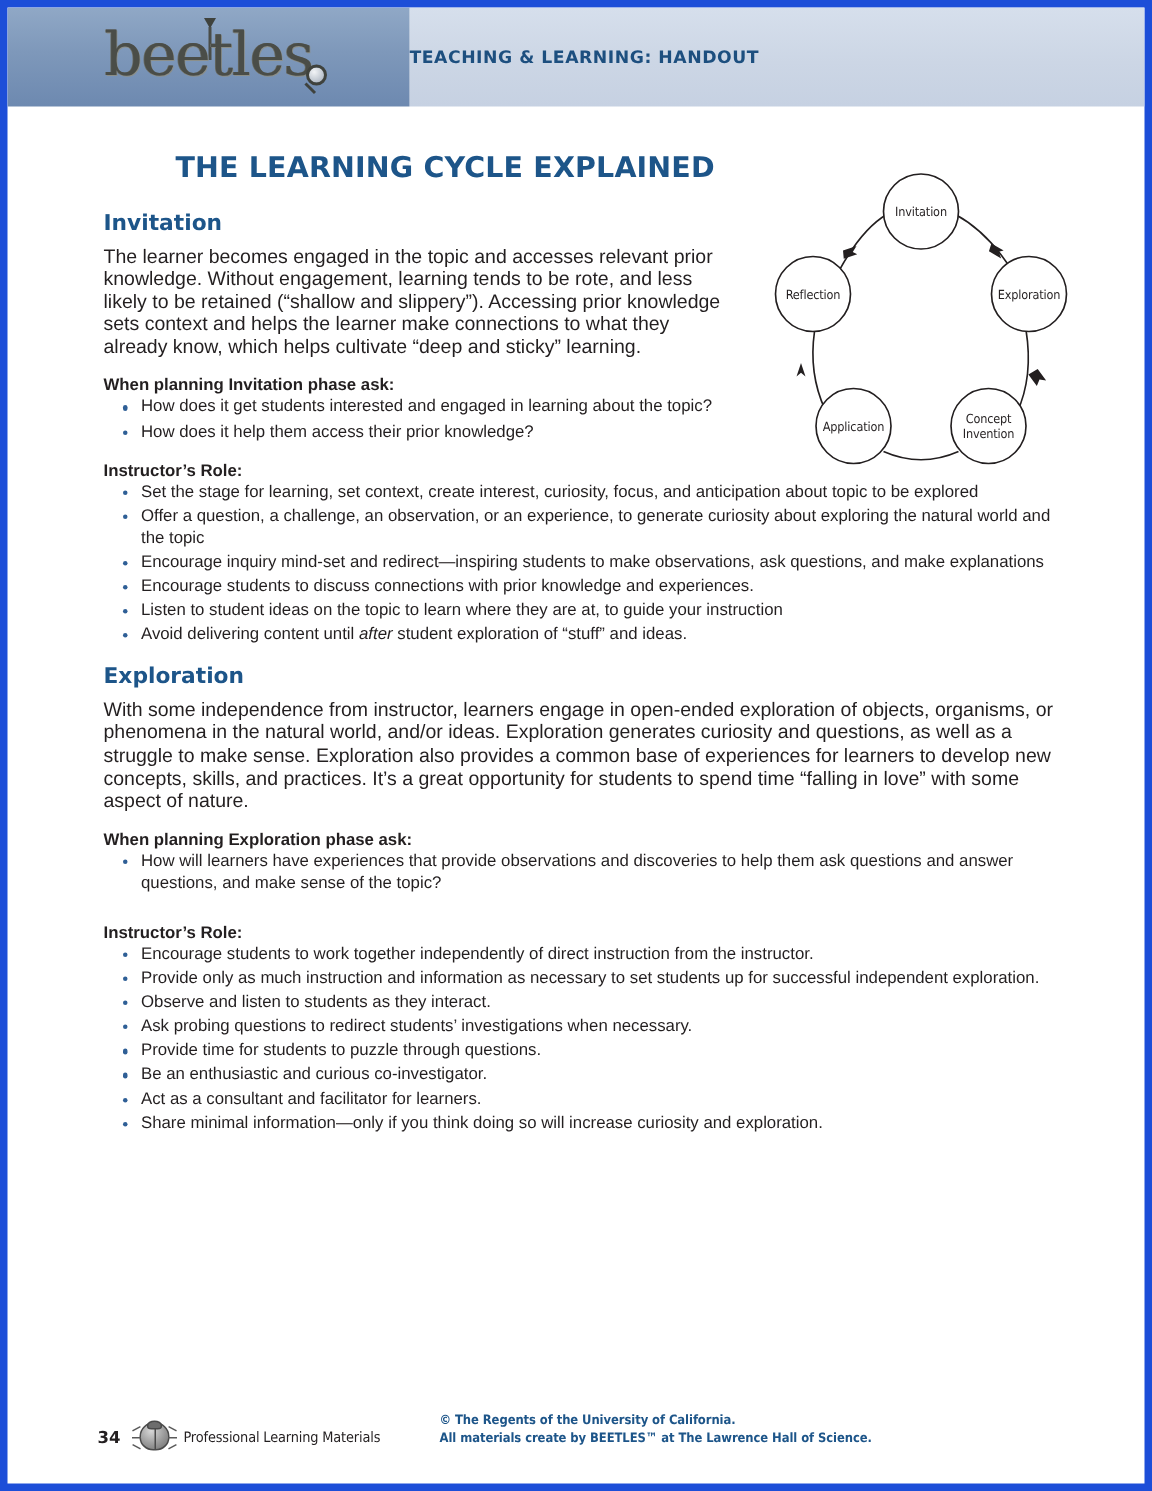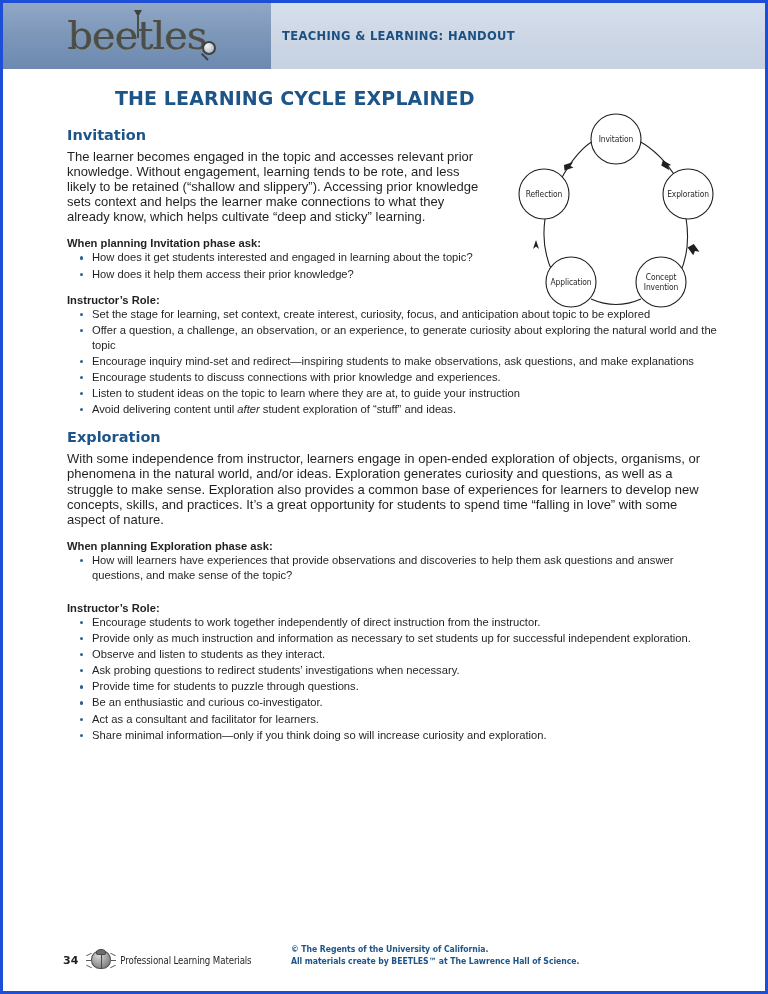--- a/index.html
+++ b/index.html
@@ -9,21 +9,21 @@
     height: 994px;
     background: #ffffff;
     font-family: "Liberation Sans", sans-serif;
   }
 
   .page {
     position: relative;
     width: 768px;
     height: 994px;
     background: #ffffff;
-    border: 3px solid #1d4ed8;
+    border: 5px solid #1d4ed8;
     overflow: hidden;
   }
 
   
   .header {
     position: relative;
     display: flex;
     height: 66px;
     width: 100%;
   }
@@ -92,34 +92,34 @@
     background: #3f423d;
     transform: rotate(45deg);
     transform-origin: right center;
   }
 
   .header-title-band {
     flex: 1;
     background: linear-gradient(180deg, #d6dfec 0%, #ccd6e5 55%, #c6d1e2 100%);
     display: flex;
     align-items: center;
-    padding-left: 11px;
   }
   .header-title {
     font-family: "DejaVu Sans", sans-serif;
     font-size: 11.5px;
     font-weight: bold;
     letter-spacing: 0.35px;
     color: #1d4f7f;
   }
 
   
   .content {
     position: relative;
     padding: 18px 48px 0 64px;
+    margin-top: 12px;
   }
 
   .doc-title {
     font-family: "DejaVu Sans", sans-serif;
     font-size: 19px;
     font-weight: bold;
     color: #1d5589;
     letter-spacing: 0.1px;
     margin: 0 0 18px 48px;
   }

